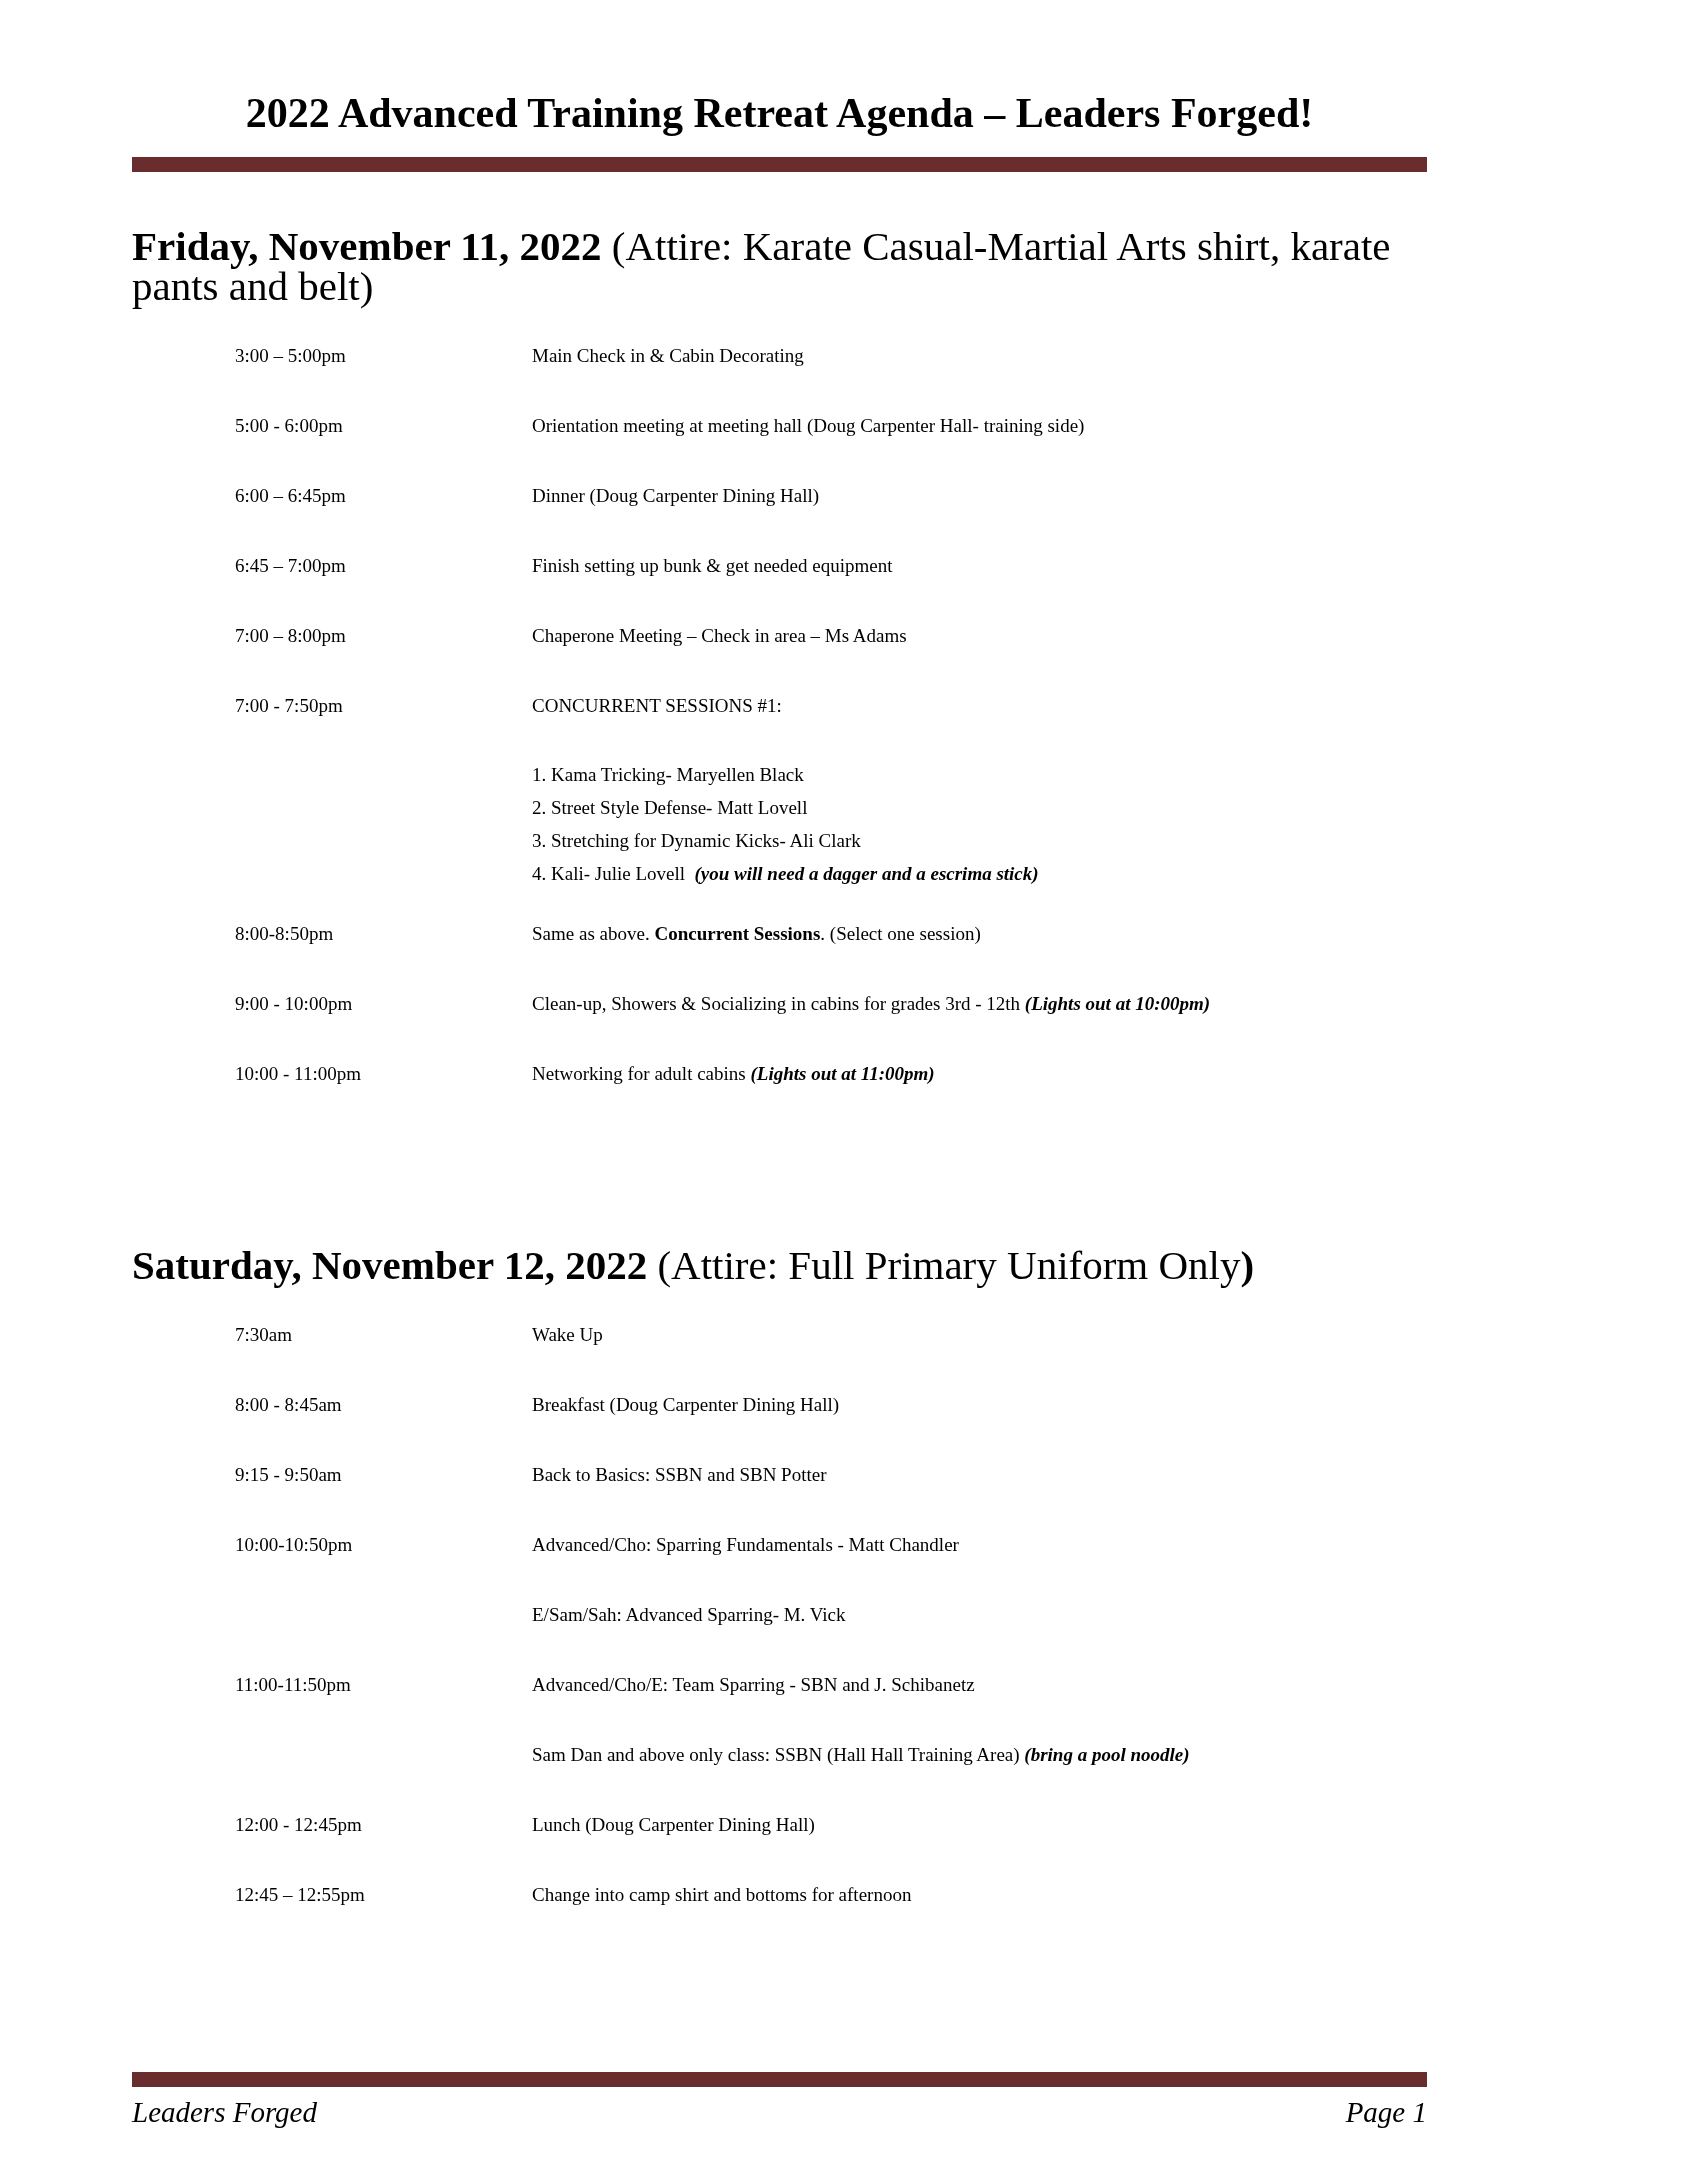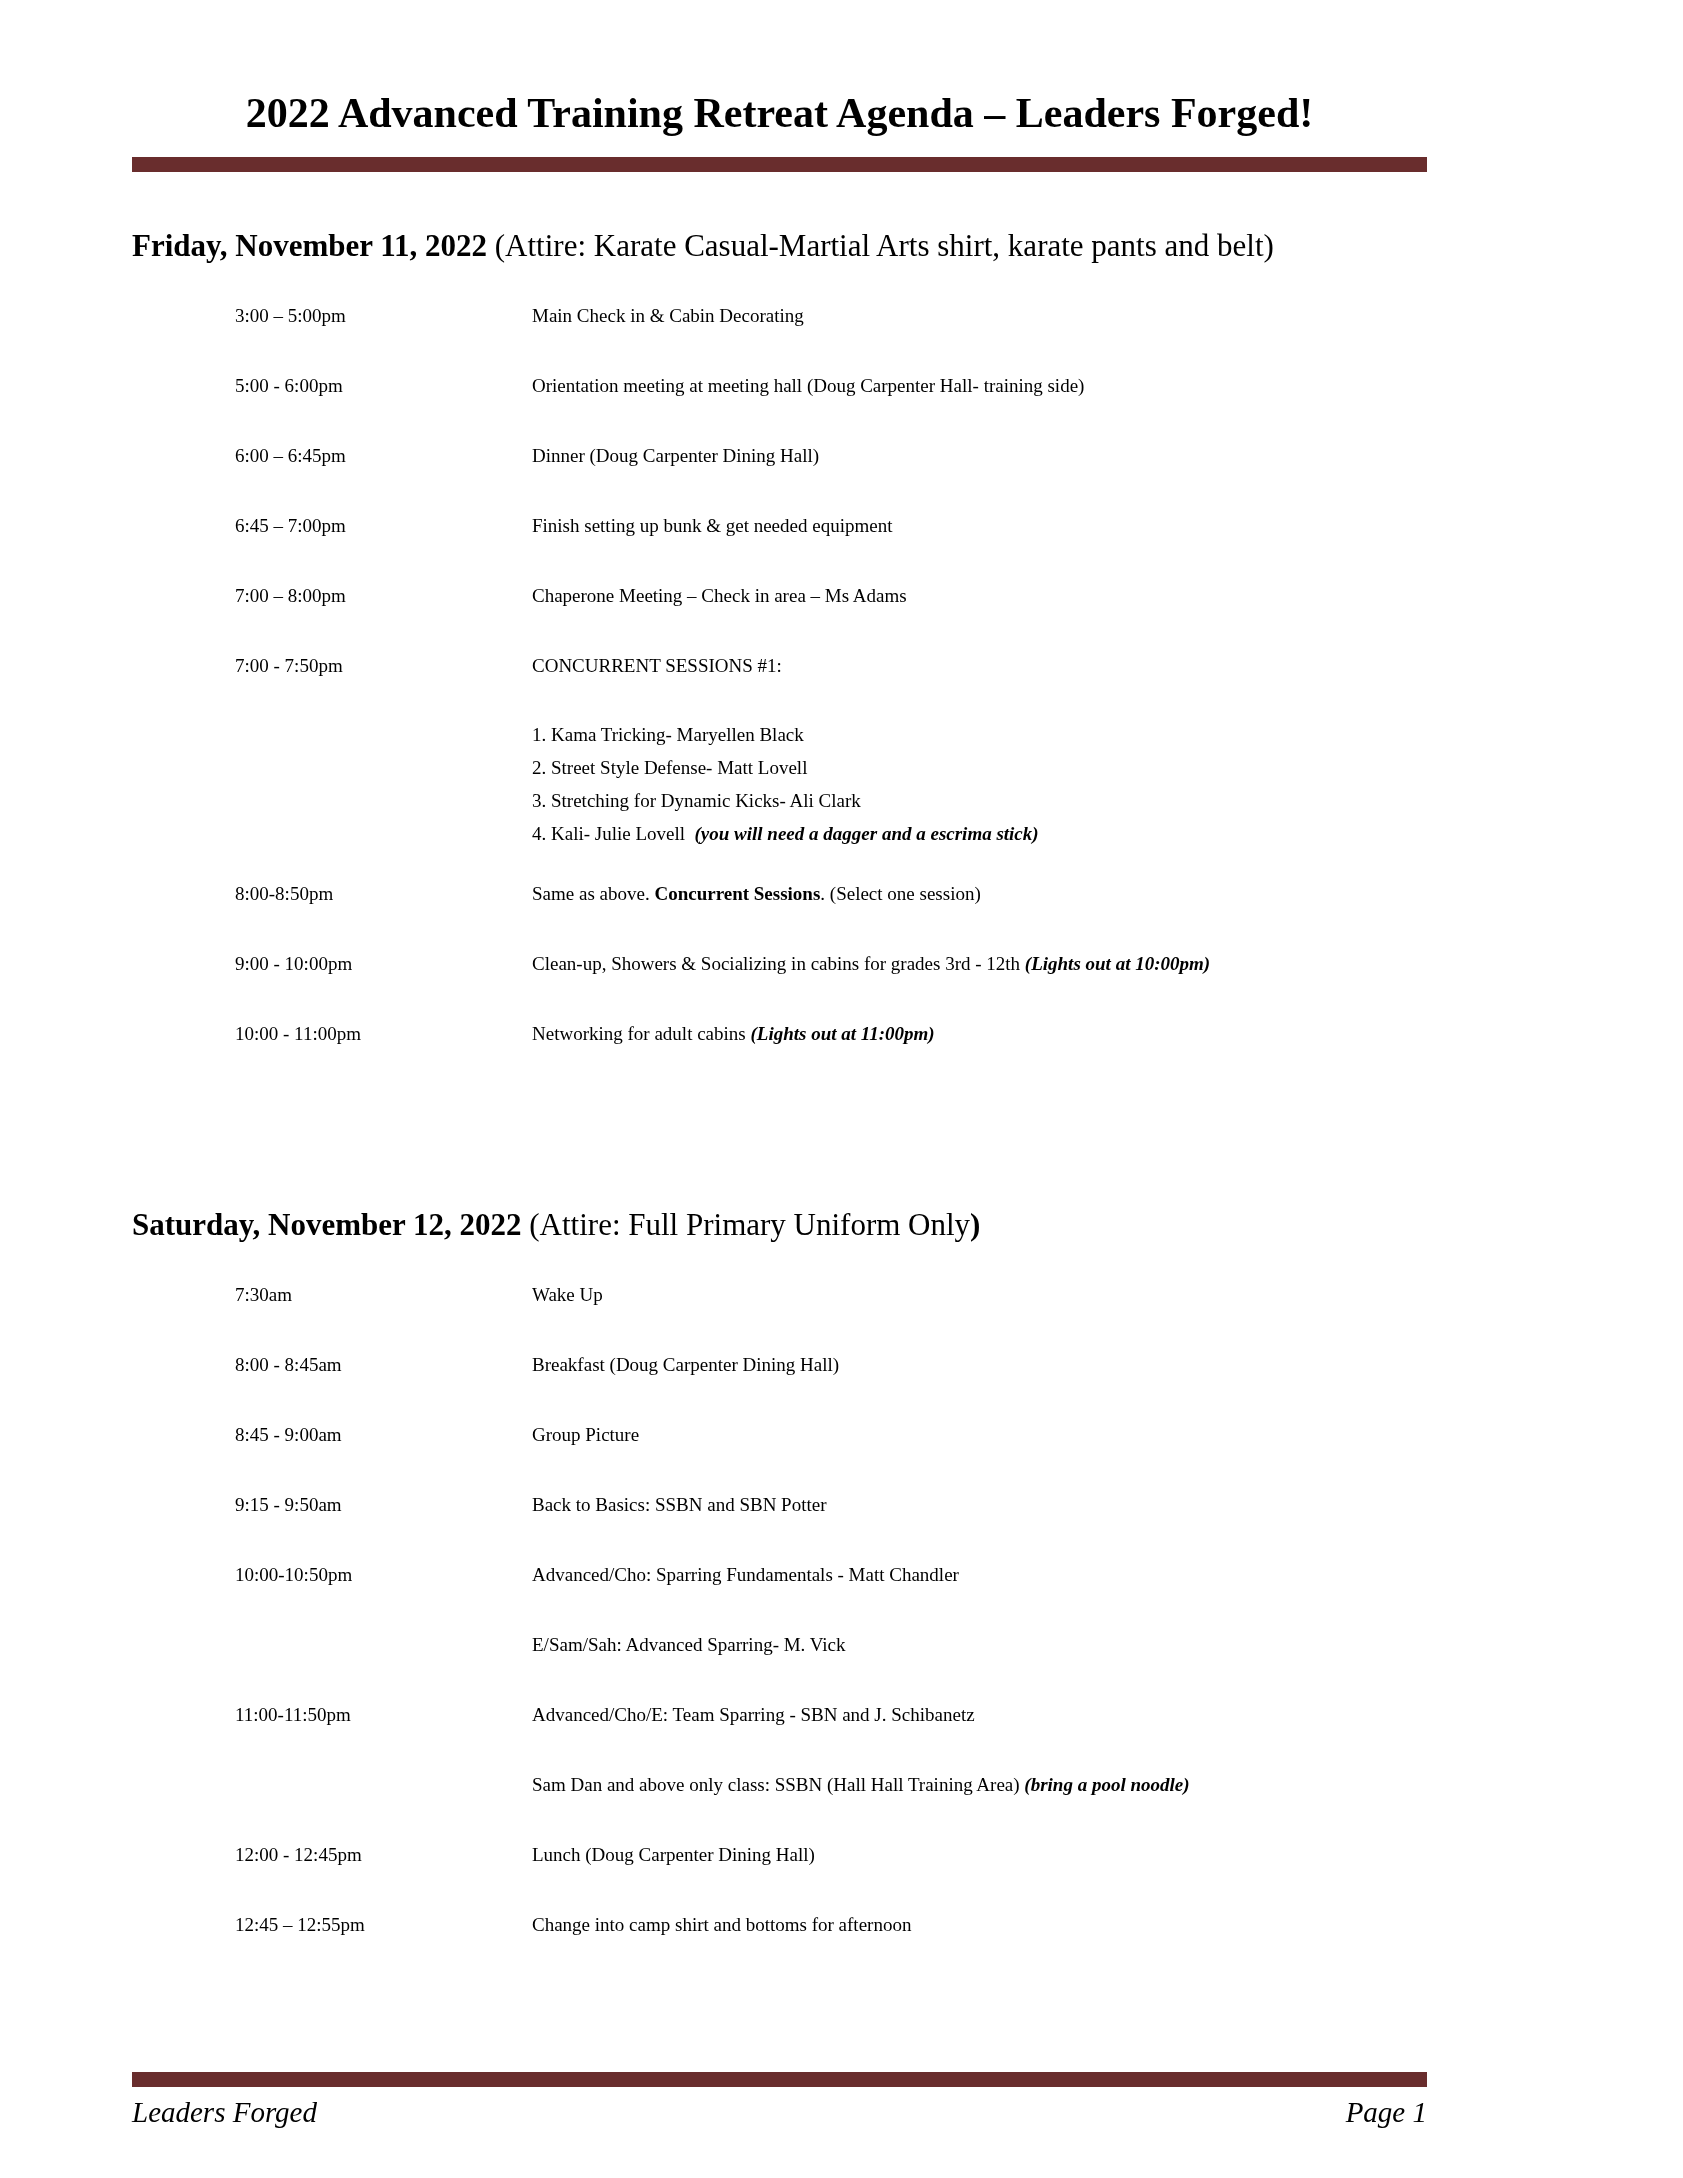--- a/index.html
+++ b/index.html
@@ -22,21 +22,21 @@
     margin: 0;
   }
   .title-rule {
     height: 15px;
     margin-top: 20px;
   }
   .sections-host > .section { overflow: hidden; }
   .sections-host > .section:first-child { margin-top: 54px; }
   .sections-host > .section + .section { margin-top: 119px; }
   .section-heading {
-    font-size: 31px;
+    font-size: 41px;
     line-height: 40px;
     margin-bottom: 32px;
   }
   .row {
     display: flex;
     font-size: 19px;
     line-height: 36px;
     margin-bottom: 34px;
   }
   .row .time {
@@ -128,24 +128,20 @@
     <div class="rows">
           <div class="row">
             <div class="time">7:30am</div>
             <div class="desc"><div class="line"><span>Wake Up</span></div></div>
           </div>
           <div class="row">
             <div class="time">8:00 - 8:45am</div>
             <div class="desc"><div class="line"><span>Breakfast (Doug Carpenter Dining Hall)</span></div></div>
           </div>
           <div class="row">
-            <div class="time">8:45 - 9:00am</div>
-            <div class="desc"><div class="line"><span>Group Picture</span></div></div>
-          </div>
-          <div class="row">
             <div class="time">9:15 - 9:50am</div>
             <div class="desc"><div class="line"><span>Back to Basics: SSBN and SBN Potter</span></div></div>
           </div>
           <div class="row">
             <div class="time">10:00-10:50pm</div>
             <div class="desc"><div class="line"><span>Advanced/Cho: Sparring Fundamentals - Matt Chandler</span></div></div>
           </div>
           <div class="row">
             <div class="time"></div>
             <div class="desc"><div class="line"><span>E/Sam/Sah: Advanced Sparring- M. Vick</span></div></div>

